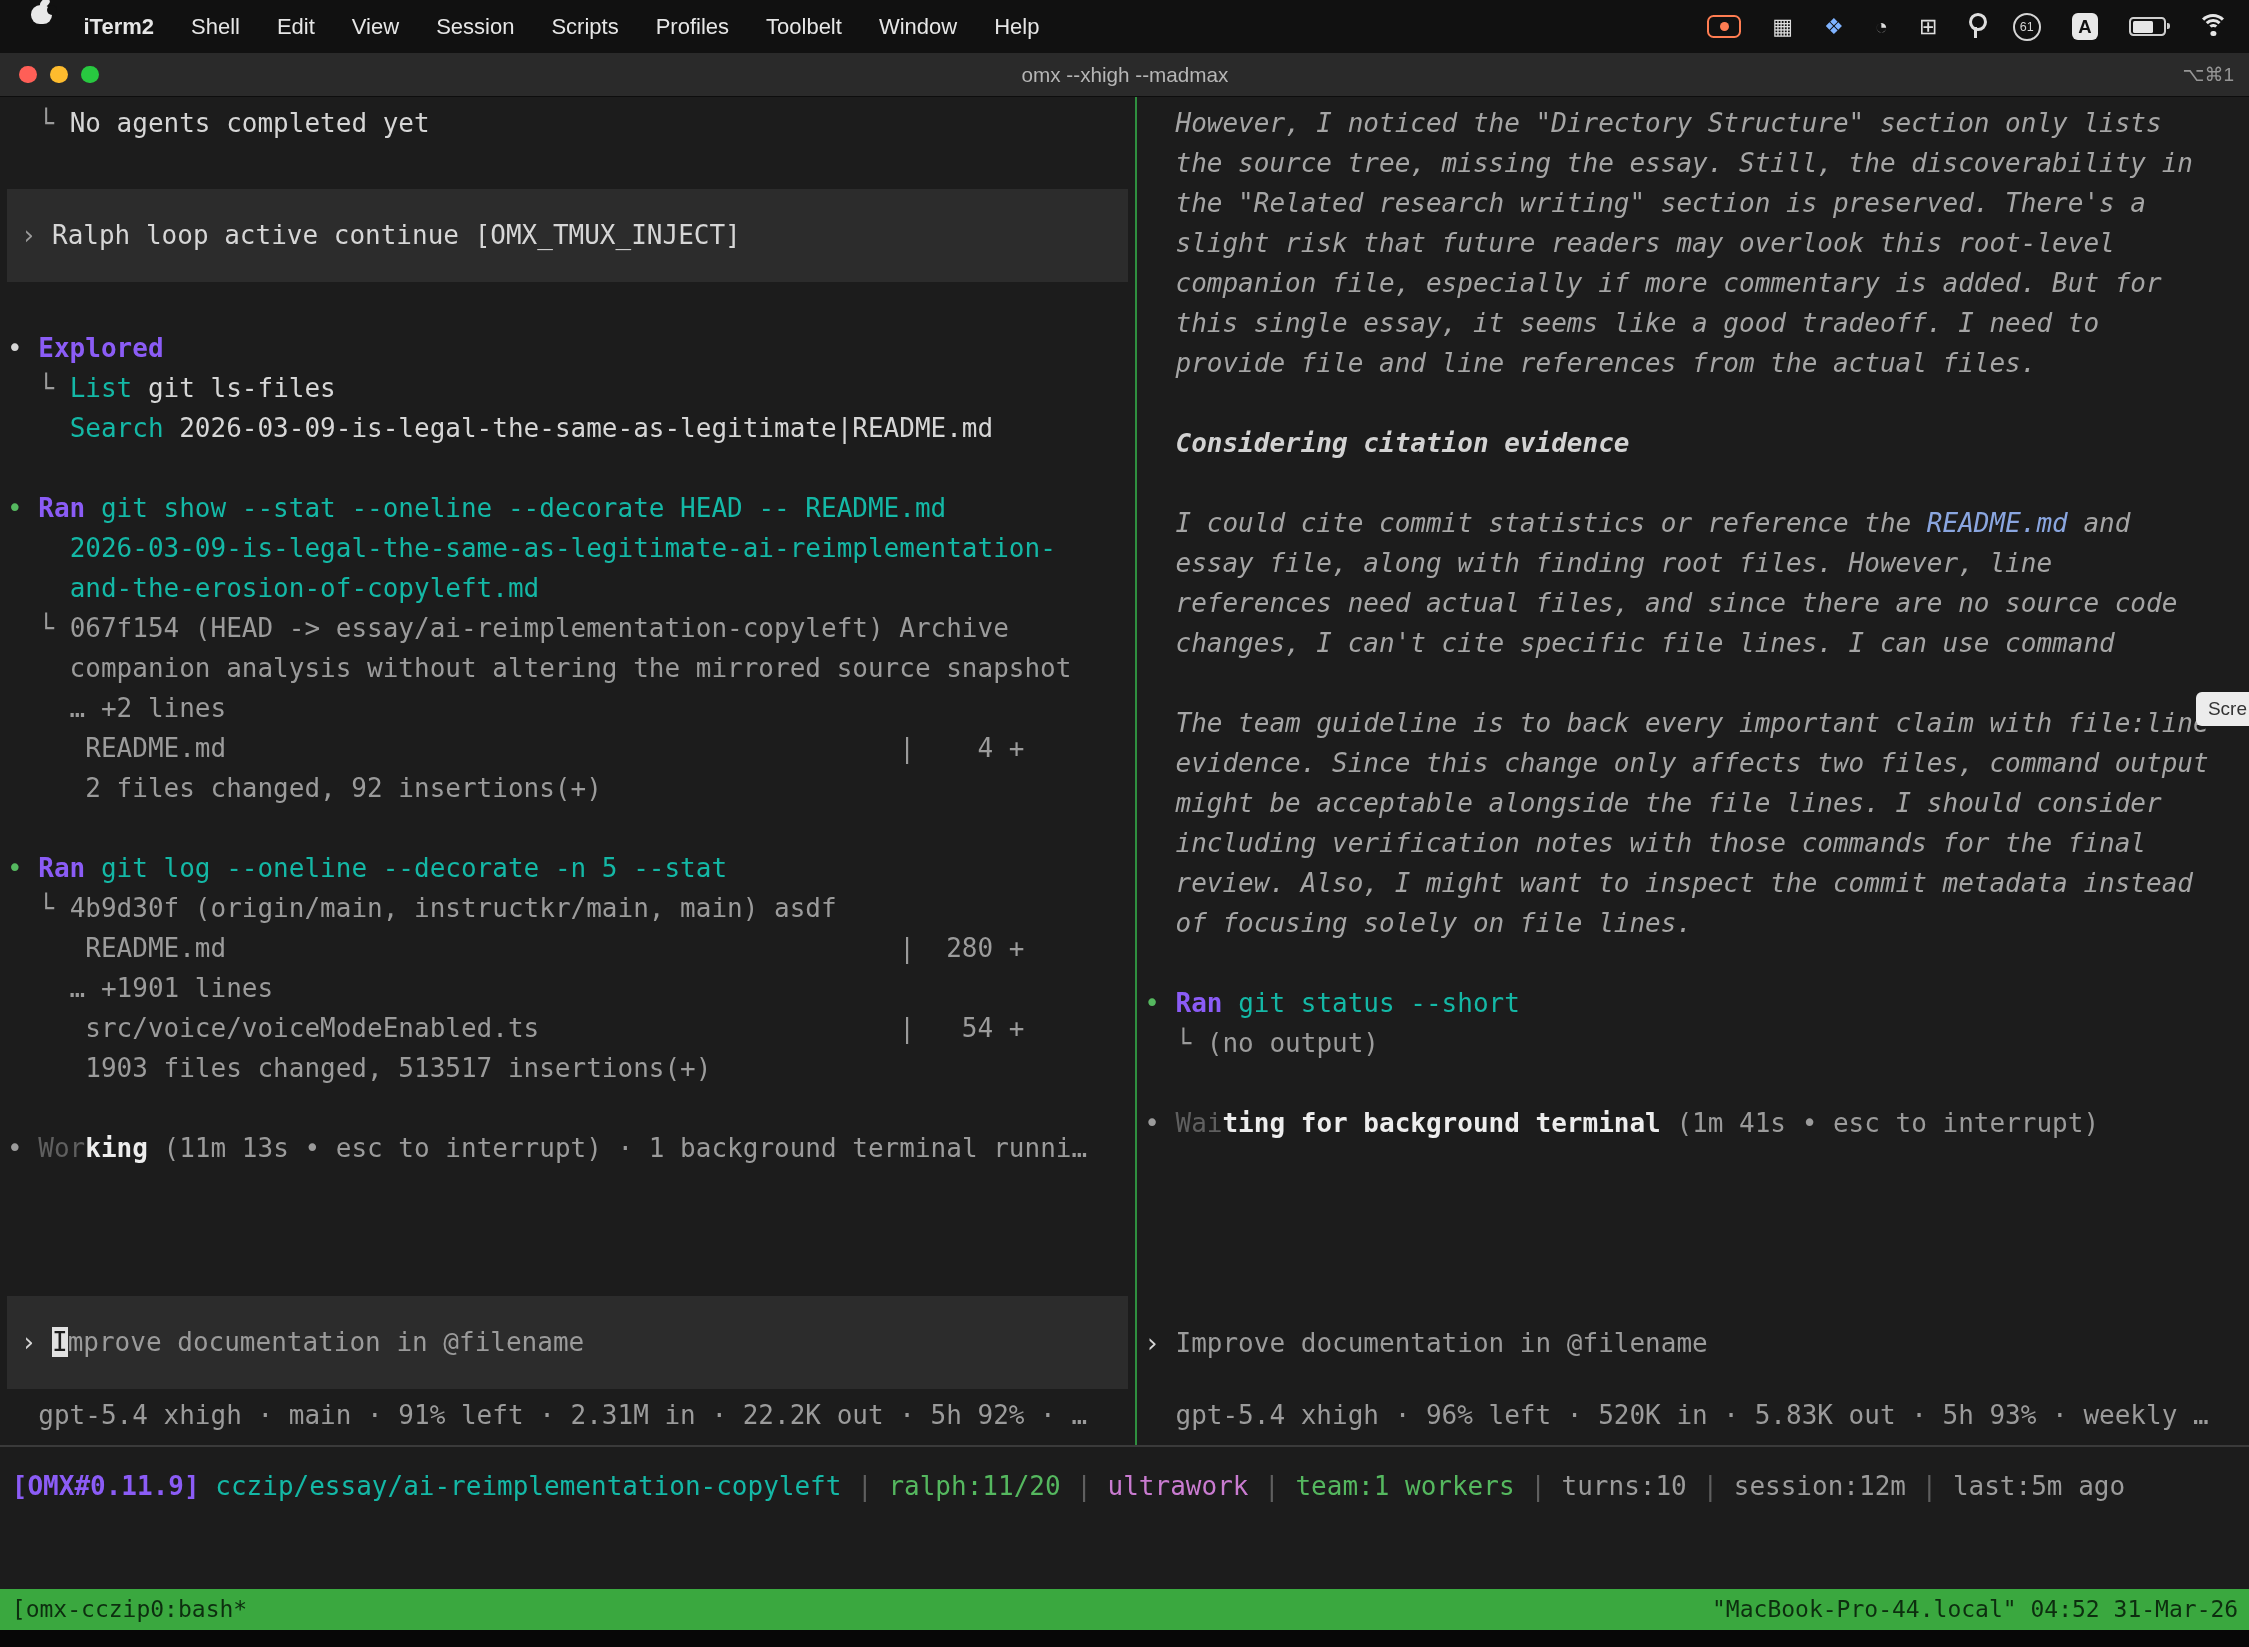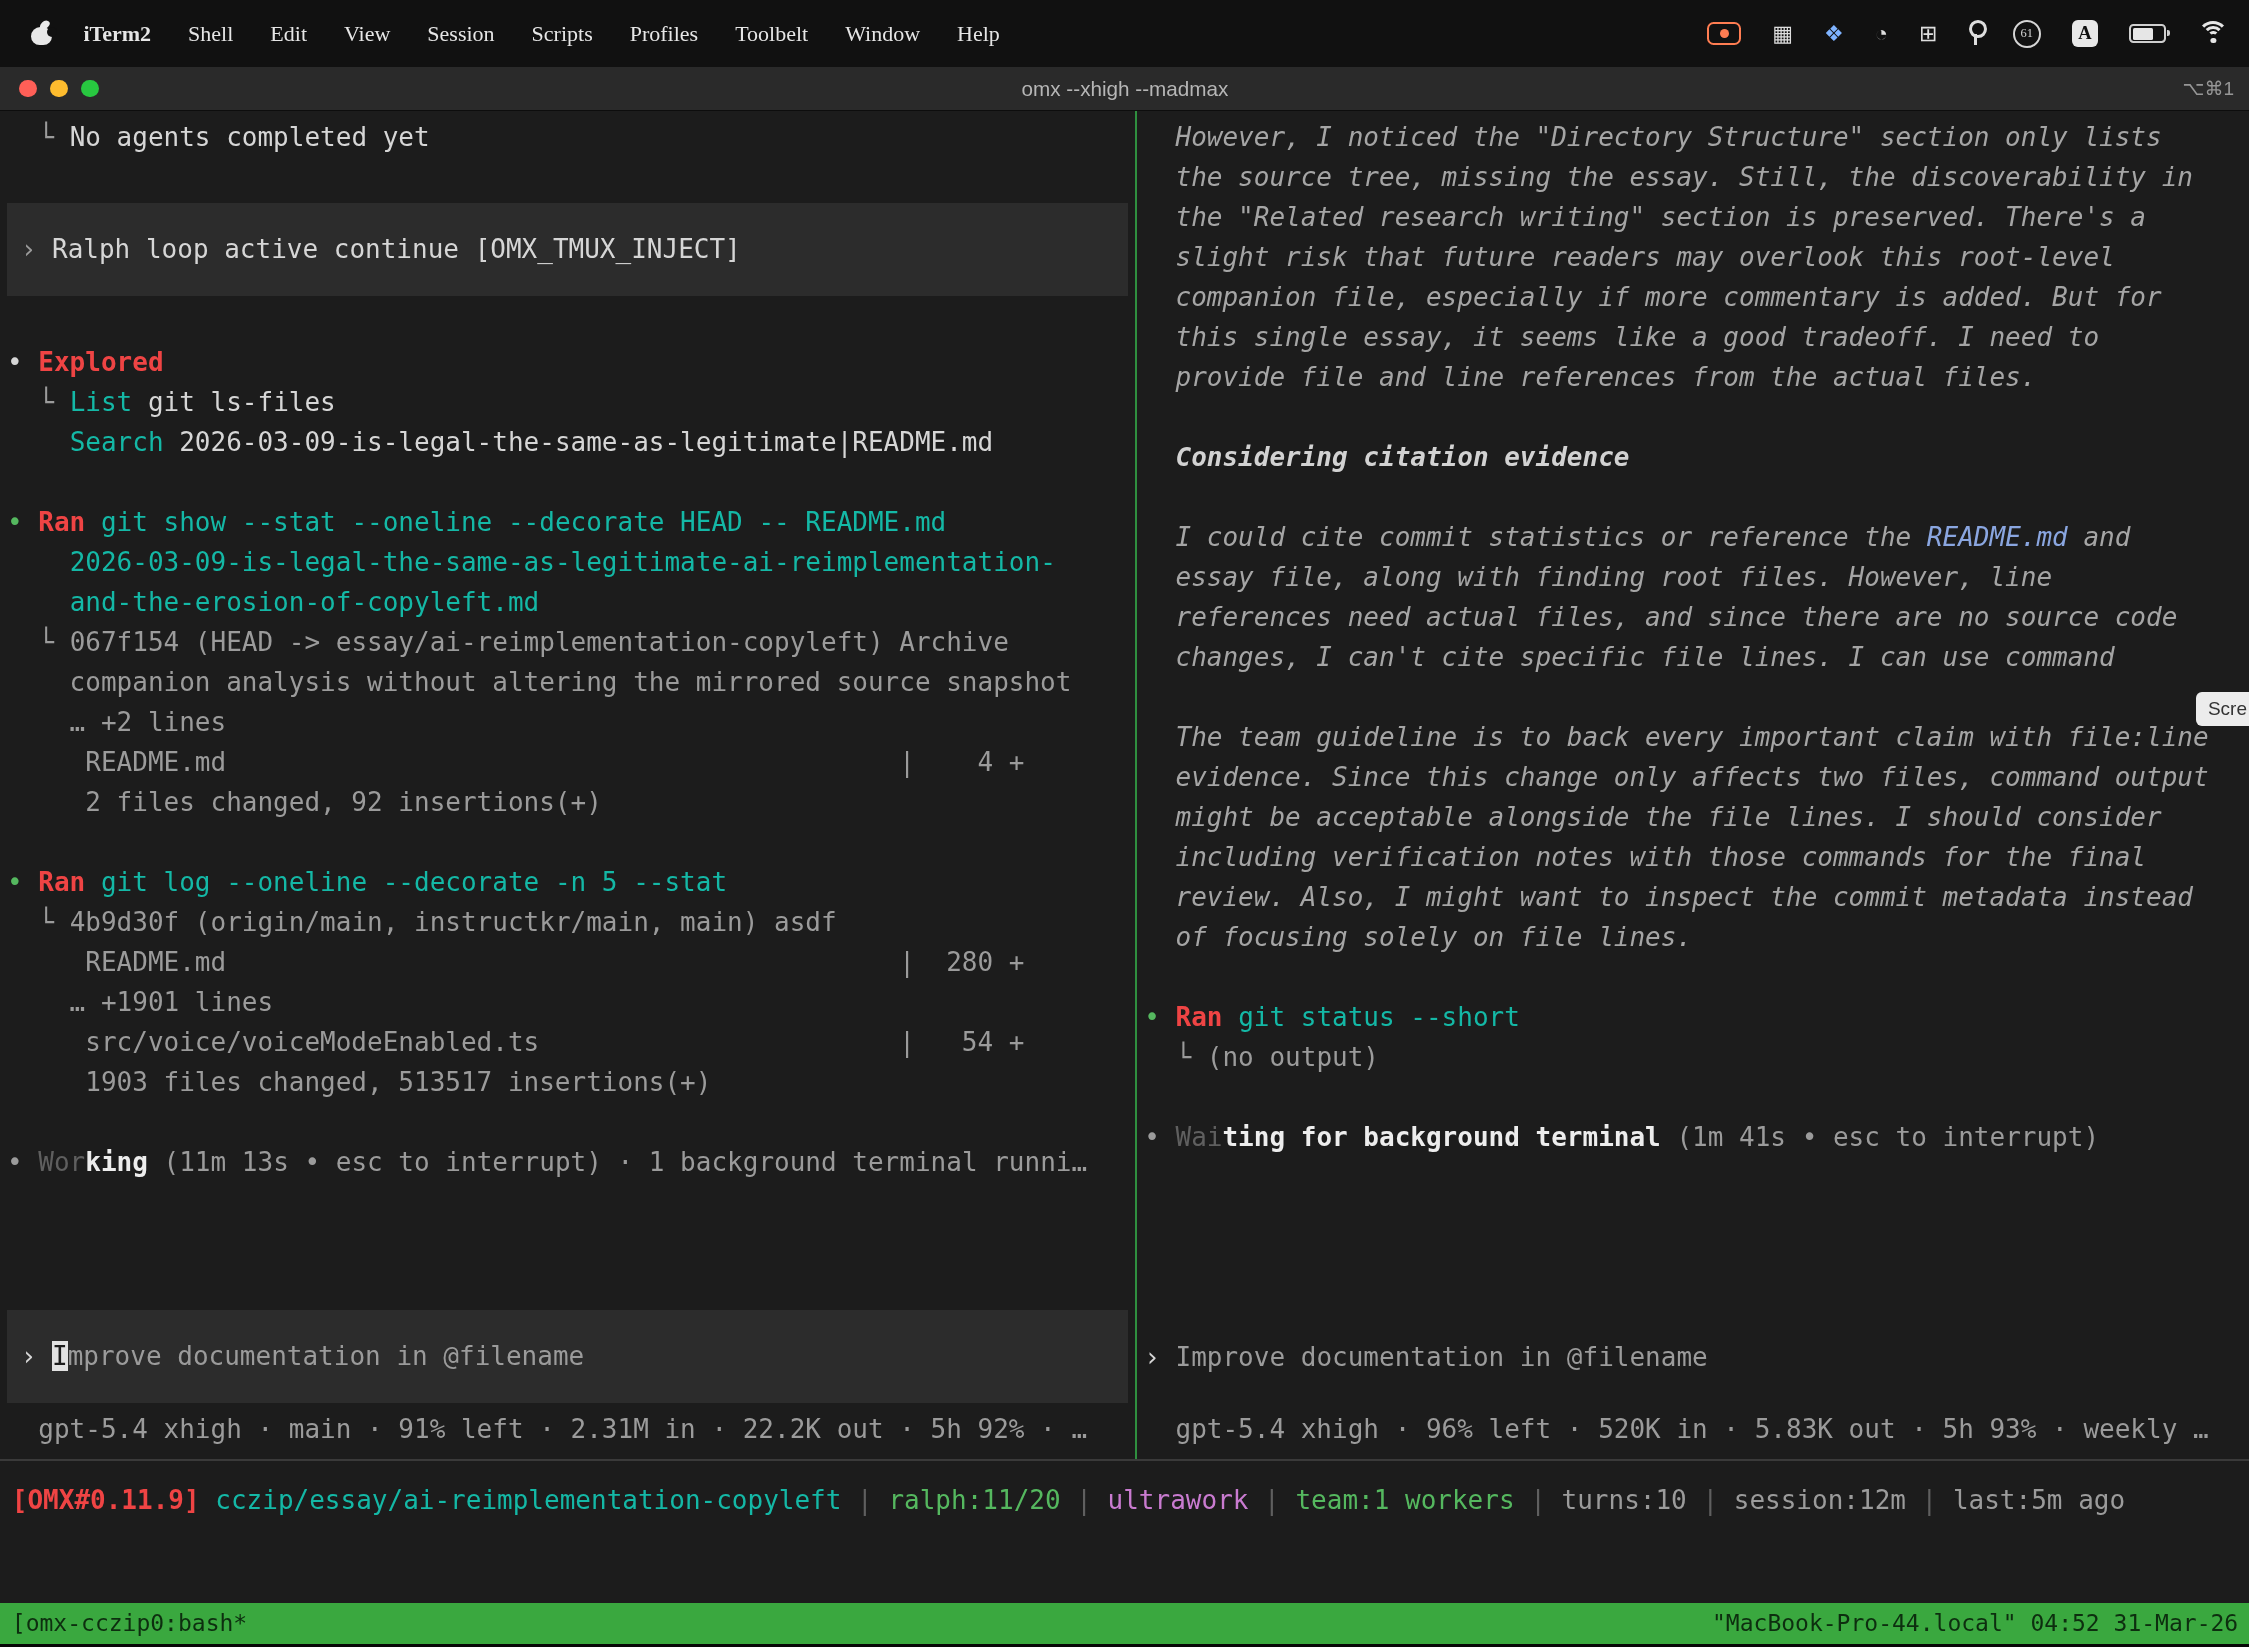--- a/index.html
+++ b/index.html
@@ -1,21 +1,21 @@
 <!DOCTYPE html>
 <html style="font-size:11.8px"><head>
 <meta charset="utf-8">
 <style>
   *{margin:0;padding:0;box-sizing:border-box}
   html,body{width:2250px;height:1648px;background:#000;overflow:hidden}
   .screen{position:relative;width:2250px;height:1648px;background:#1c1c1c;font-family:"DejaVu Sans Mono",monospace}
 
   
-  .menu-bar{height:67px;background:#111;display:flex;align-items:center;color:#e6e6e6;
-    font-family:Liberation Serif, serif;font-size:22px;padding:0 20.7px 0 31px}
+  .menu-bar{height:53px;background:#111;display:flex;color:#e6e6e6;
+    font-family:Liberation Sans, sans-serif;font-size:22px;padding:0 20.7px 0 31px}
   .apple{position:relative;width:20.7px;height:23.6px;margin-right:13.3px;display:inline-block}
   .apple-body{position:absolute;bottom:0;left:0;width:20.7px;height:18.5px;background:#e8e8e8;border-radius:9.6px 9.6px 8.9px 8.9px}
   .apple-leaf{position:absolute;top:-2.2px;left:9.6px;width:8px;height:9.6px;background:#e8e8e8;
     border-radius:60% 40% 60% 40%/70% 30% 70% 30%;transform:rotate(28deg)}
   .apple-bite{position:absolute;right:-5.2px;top:5.2px;width:10.3px;height:10.3px;background:#111;border-radius:50%}
   .menu-left{display:flex;align-items:center}
   .menu-item{padding:0 18.5px;white-space:nowrap}
   .app-name{font-weight:bold}
   .menu-right{margin-left:auto;display:flex;align-items:center;gap:31px}
   .m-glyph{font-size:22px;color:#dedede;line-height:1}
@@ -52,21 +52,21 @@
   .pane-left{width:1135px}
   .pane-divider{width:2.2px;background:#2f8f3f}
   .pane-right{flex:1}
   .t-line{font-size:26px;line-height:40px;white-space:pre;padding-left:7px}
   .t-box{background:#2c2c2c;margin:5.9px 7.4px;padding:26.6px 3px}
   .t-box .t-line{padding-left:10.3px}
   .pane-bottom{margin-top:auto}
   .mb-gap{margin-bottom:32px}
 
   .c-fg{color:#d6d6d6}
-  .c-bold{color:#ef4444;font-weight:bold}
+  .c-bold{color:#8b5cf6;font-weight:bold}
   .c-boldfg{color:#ededed;font-weight:bold}
   .c-dim{color:#9b9b9b}
   .c-dim2{color:#5f5f5f}
   .c-blue{color:#14b8a6}
   .c-green{color:#55b85f}
   .c-mag{color:#c97bd0}
   .c-ital{color:#a5a5a5;font-style:italic}
   .c-itblue{color:#8aa6e0;font-style:italic}
   .c-itbold{color:#d2d2d2;font-style:italic;font-weight:bold}
   .c-cursor{background:#e2e2e2;color:#1c1c1c}

